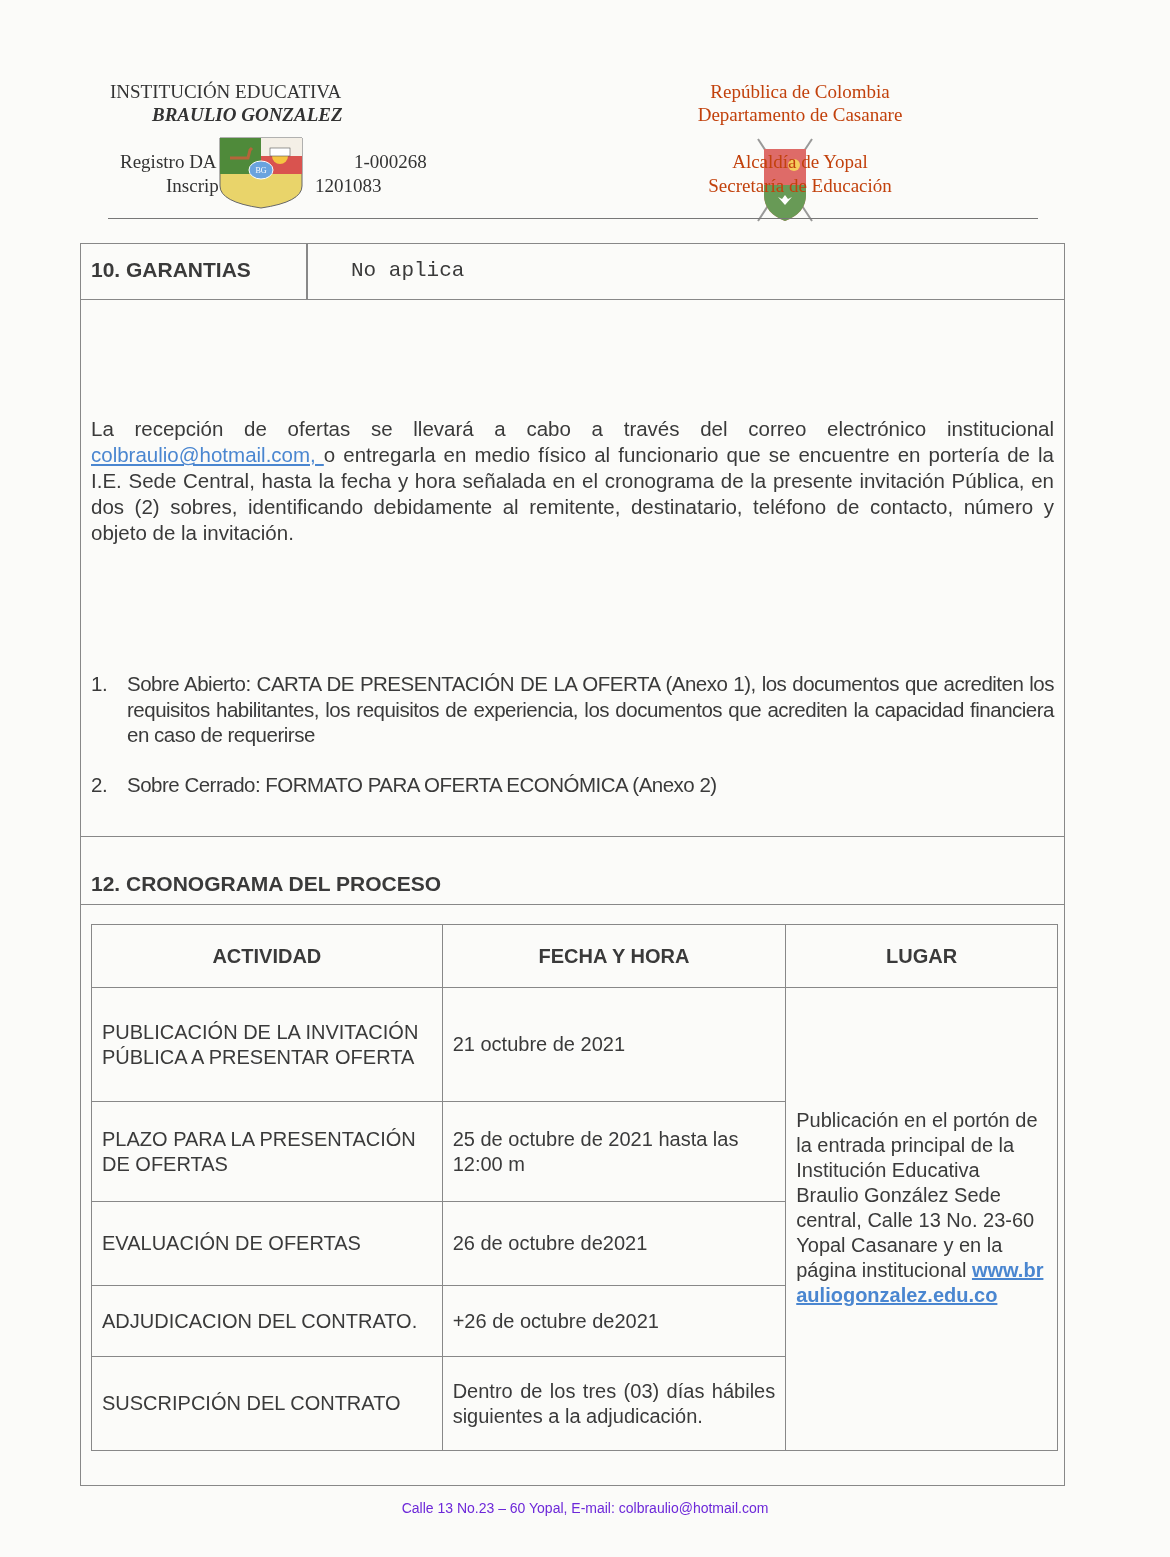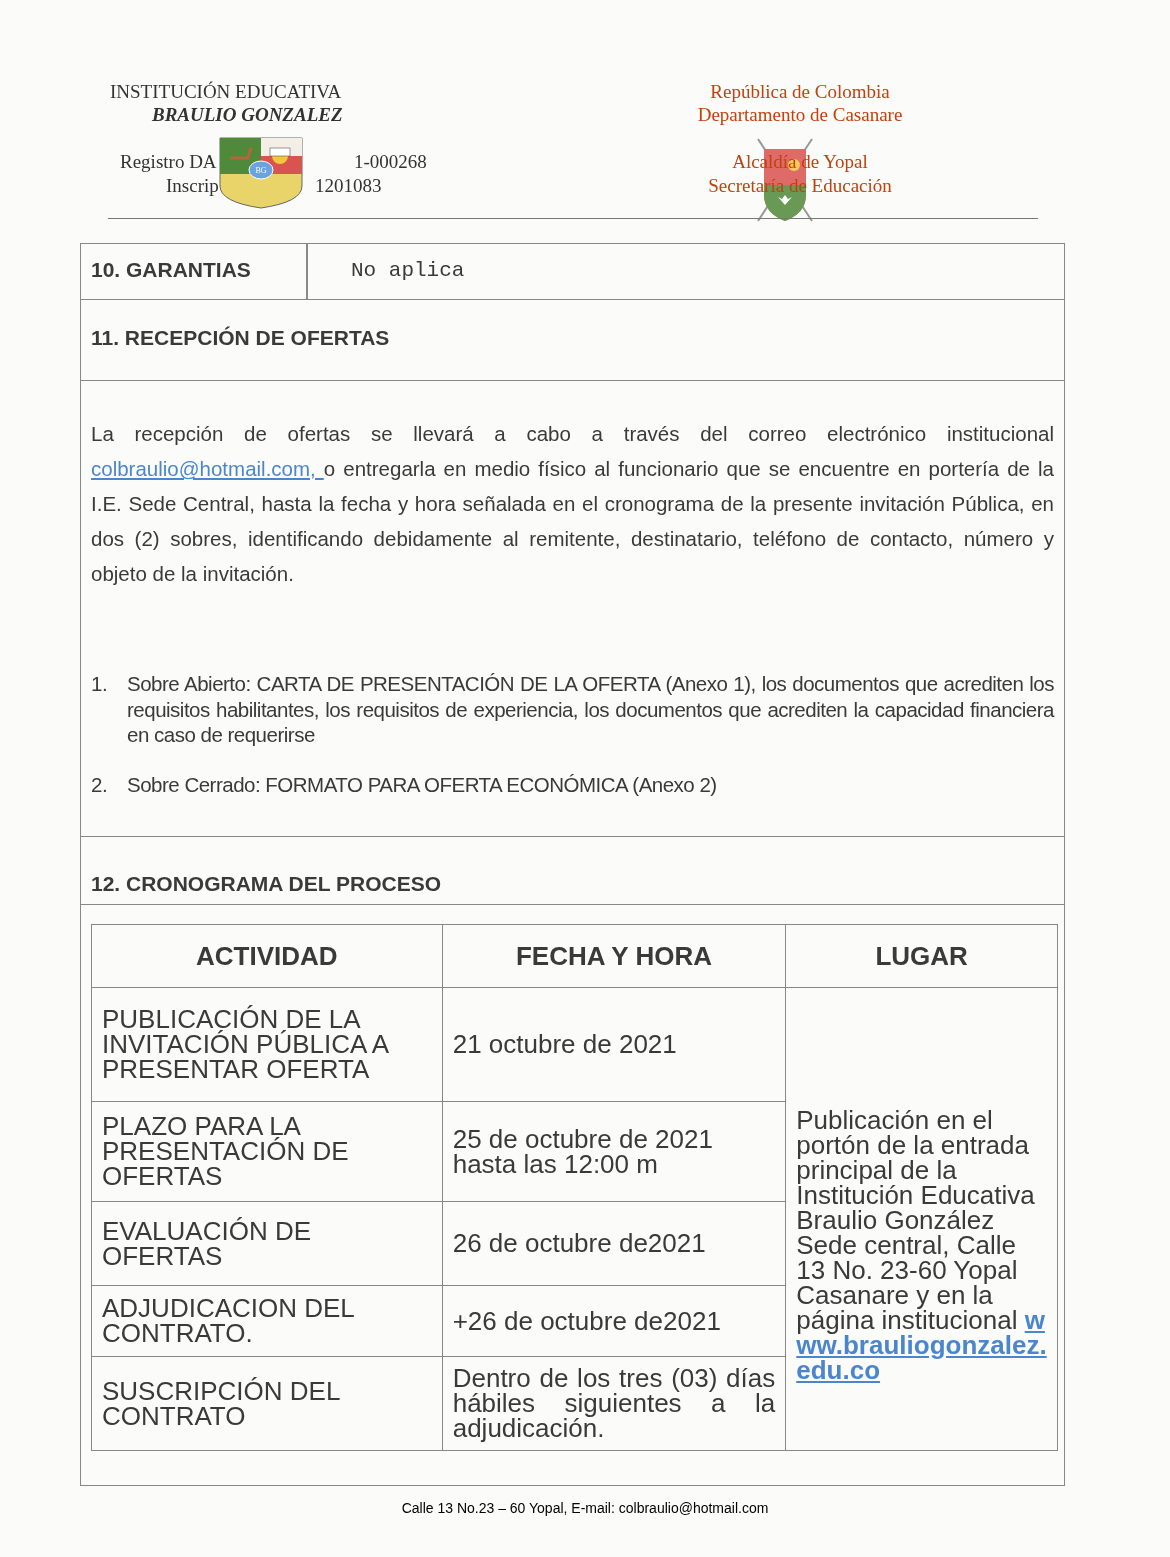--- a/index.html
+++ b/index.html
@@ -21,33 +21,33 @@
   .hdr-right .a2 { position: absolute; left: 0; top: 94px; width: 260px; text-align: center; }
   .shield-right { position: absolute; left: 750px; top: 135px; width: 70px; height: 90px; opacity: 0.85; }
   .hdr-rule { position: absolute; left: 108px; top: 218px; width: 930px; height: 1px; background: #777; }
 
   .frame { position: absolute; left: 80px; top: 243px; width: 985px; height: 1243px; border: 1.5px solid #888; box-sizing: border-box; }
   .row { position: absolute; left: 0; right: 0; border-bottom: 1.5px solid #888; box-sizing: border-box; }
   .sec-title { font-weight: bold; font-size: 21px; color: #3a3a3a; position: absolute; left: 10px; }
   .garantias-val { position: absolute; left: 270px; font-size: 21px; }
   .vsep { position: absolute; left: 225px; top: 0; bottom: 0; width: 1.5px; background: #888; }
 
-  .body-text { position: absolute; left: 10px; right: 10px; font-size: 20.5px; line-height: 35px; text-align: justify; color: #3a3a3a; }
+  .body-text { position: absolute; left: 10px; right: 10px; font-size: 20.5px; line-height: 26px; text-align: justify; color: #3a3a3a; }
   .link { color: #4a86d0; text-decoration: underline; }
   .narrow { font-family: "Liberation Sans Narrow", "Liberation Sans", sans-serif; letter-spacing: -0.5px; }
   .list-item { position: absolute; left: 10px; right: 10px; font-size: 20.5px; line-height: 25.5px; color: #3a3a3a; }
   .list-item .num { position: absolute; left: 0; top: 0; width: 30px; }
   .list-item .txt { margin-left: 36px; text-align: justify; display: block; }
 
-  table.crono { position: absolute; left: 10px; top: 680px; width: 967px; border-collapse: collapse; font-size: 26px; color: #3a3a3a; }
+  table.crono { position: absolute; left: 10px; top: 680px; width: 967px; border-collapse: collapse; font-size: 20px; color: #3a3a3a; }
   table.crono td, table.crono th { border: 1.5px solid #888; padding: 8px 10px; vertical-align: middle; line-height: 25px; }
   table.crono th { font-weight: bold; text-align: center; height: 46px; }
   .just { text-align: justify; }
 
-  .footer { position: absolute; left: 0; width: 1170px; top: 1500px; text-align: center; font-size: 14px; color: #000000; }
+  .footer { position: absolute; left: 0; width: 1170px; top: 1500px; text-align: center; font-size: 14px; color: #6d28d9; }
 </style>
 </head>
 <body>
 
 <div class="hdr-left serif">
   <span class="l1">INSTITUCIÓN EDUCATIVA</span>
   <span class="l2">BRAULIO GONZALEZ</span>
   <span class="reg1">Registro DA</span>
   <span class="reg1b">1-000268</span>
   <span class="reg2">Inscrip</span>
@@ -83,23 +83,20 @@
 <div class="hdr-rule"></div>
 
 <div class="frame">
 
   <div class="row" style="top:0; height:56px;">
     <span class="sec-title" style="top:14px;">10. GARANTIAS</span>
     <div class="vsep"></div>
     <span class="garantias-val" style="top:15px;font-family:Liberation Mono, monospace;">No aplica</span>
   </div>
 
-  <div class="row" style="top:56px; height:81px;">
-    <span class="sec-title" style="top:26px;">11. RECEPCIÓN DE OFERTAS</span>
-  </div>
 
   <div class="row" style="top:137px; height:456px;">
     <p class="body-text" style="top:35px; margin:0;">
       <span>La recepción de ofertas se llevará a cabo a través del correo electrónico institucional </span><a class="link">colbraulio@hotmail.com, </a><span>o entregarla en medio físico al funcionario que se encuentre en portería de la I.E. Sede Central,  hasta la fecha y hora señalada en el cronograma de la presente invitación Pública, en dos (2) sobres, identificando debidamente al remitente, destinatario, teléfono de contacto, número y objeto de la invitación.</span>
     </p>
     <div class="list-item narrow" style="top:290px;">
       <span class="num">1.</span>
       <span class="txt">Sobre Abierto: CARTA DE PRESENTACIÓN DE LA OFERTA (Anexo 1), los documentos que acrediten los requisitos habilitantes, los requisitos de experiencia, los documentos que acrediten la capacidad financiera en caso de requerirse</span>
     </div>
     <div class="list-item narrow" style="top:391px;">

